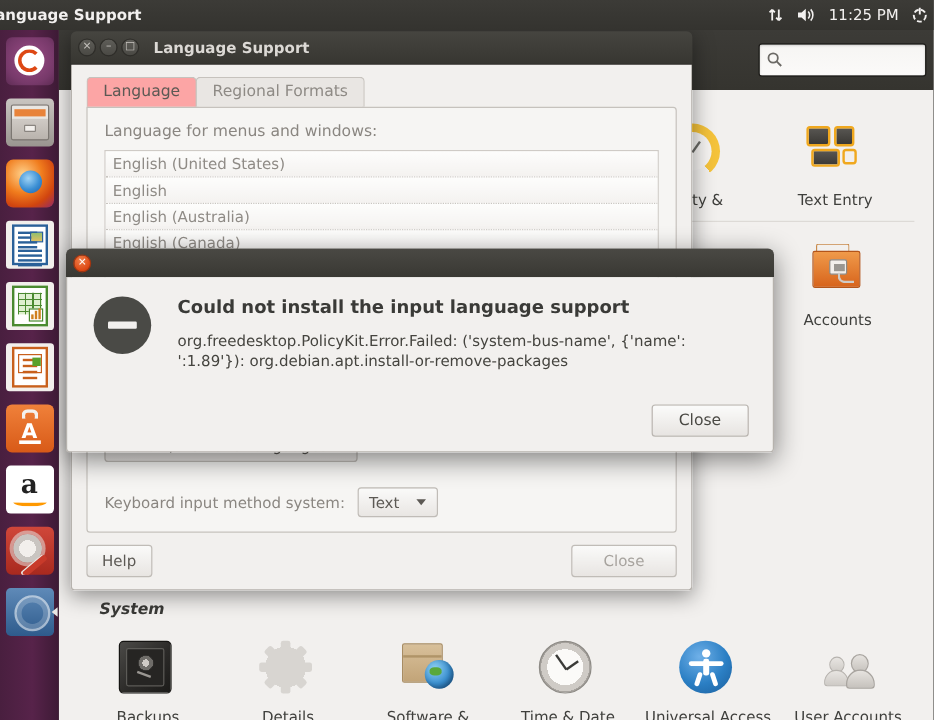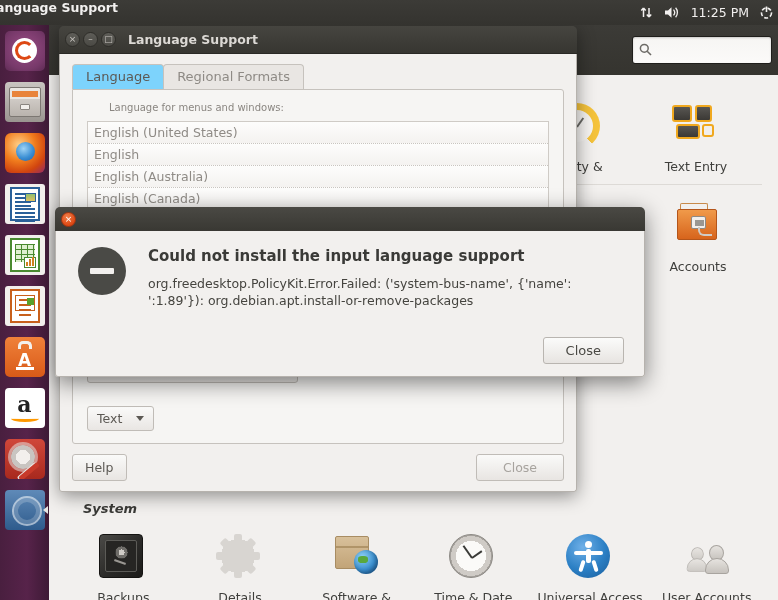--- a/index.html
+++ b/index.html
@@ -8,21 +8,21 @@
     overflow: hidden;
     font-family: "DejaVu Sans", "Liberation Sans", sans-serif;
     background: #3c3b37;
   }
   #screen { position: relative; width: 778px; height: 600px; overflow: hidden; }
 
   
   .top-panel {
     position: absolute; top: 0; left: 0; width: 778px; height: 25px;
     background: linear-gradient(to bottom, #3c3b37 0%, #34332f 100%);
-    display: flex; 
+    display: flex; align-items: center;
     z-index: 100;
   }
   .panel-title {
     color: #f2f0ef; font-size: 12.5px; font-weight: bold;
     margin-left: -4px; white-space: nowrap;
   }
   .panel-right {
     margin-left: auto; display: flex; align-items: center; gap: 10px;
     padding-right: 4px;
   }
@@ -242,27 +242,27 @@
     height: 438px; background: #f2f0ee; padding: 8px 12px 10px;
     border: 1px solid #b6b2ad; border-top: none; border-radius: 0 0 3px 3px;
     display: flex; flex-direction: column;
   }
   .tabs { display: flex; align-items: flex-end; height: 27px; }
   .tab {
     padding: 4px 13px 5px; font-size: 13px; color: #8e8a85;
     border: 1px solid #c6c2bd; border-bottom: none;
     border-radius: 4px 4px 0 0; background: #e9e6e3; margin-right: -1px;
   }
-  .tab.active { background: #7dd3fc; color: #5c5954; }
+  .tab.active { background: #fca5a5; color: #5c5954; }
   .tab-panel {
     border: 1px solid #c6c2bd; background: #f6f5f3;
     flex: 1; padding: 12px 14px; display: flex; flex-direction: column;
     border-radius: 0 3px 3px 3px;
   }
-  .field-label { font-size: 10px; color: #8a8681; margin-bottom: 8px; margin-left: 22px; }
+  .field-label { font-size: 13px; color: #8a8681; margin-bottom: 8px; }
   .lang-list {
     border: 1px solid #cfcbc6; background: #fbfaf9; height: 215px; overflow: hidden;
   }
   .lang-row {
     font-size: 12.5px; color: #8f8b86; padding: 3px 6px;
     border-bottom: 1px dotted #c9c5c0;
     background: linear-gradient(to bottom,#fdfdfc,#f4f2f0);
   }
   .btn {
     font-size: 12.5px; color: #5c5954; padding: 5px 12px;
@@ -477,20 +477,21 @@
           <div class="lang-row">English</div>
           <div class="lang-row">English (Australia)</div>
           <div class="lang-row">English (Canada)</div>
         </div>
 
         <div style="margin-top:auto; padding-top:6px;">
           <span class="btn">Install / Remove Languages...</span>
         </div>
 
         <div class="ime-row">
+          <span class="ime-label">Keyboard input method system:</span>
           <span class="combo">
             <span>Text</span>
             <span class="caret"></span>
           </span>
         </div>
       </div>
 
       <div class="win-footer">
         <span class="btn">Help</span>
         <span class="btn btn-dim" style="margin-left:auto; padding:5px 26px;">Close</span>

